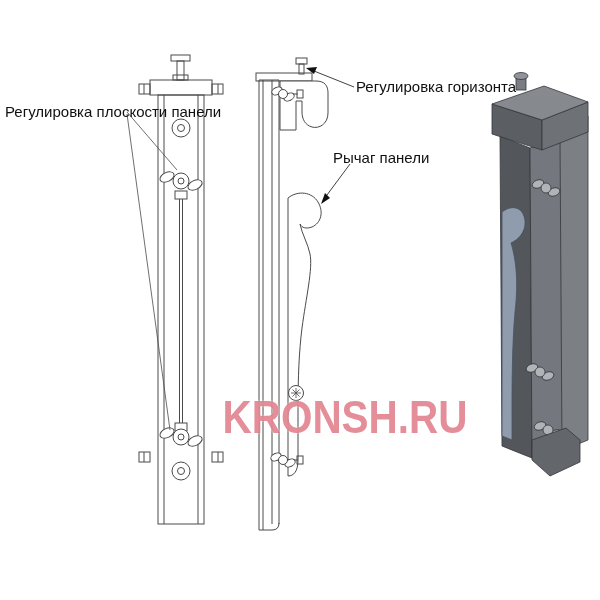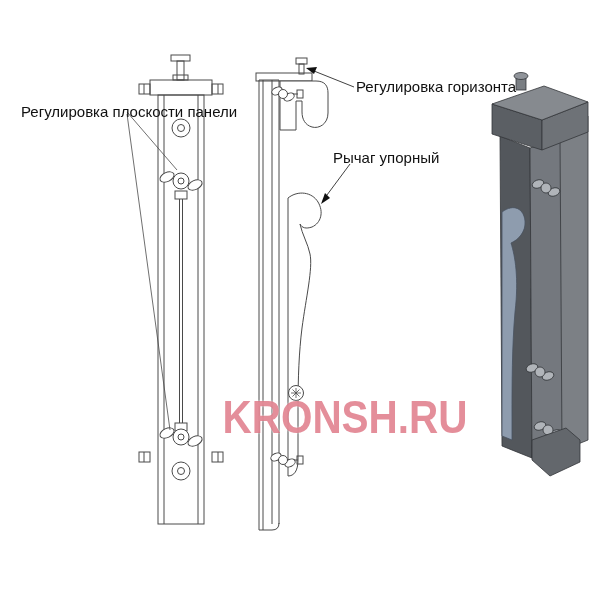--- a/index.html
+++ b/index.html
@@ -1,20 +1,20 @@
 <!DOCTYPE html>
 <html><head>
 <meta charset="utf-8">
 <style>
   html, body { margin:0; padding:0; background:#ffffff; }
   body { font-family:"Liberation Sans", sans-serif; }
   .canvas { position:relative; width:600px; height:600px; background:#ffffff; overflow:hidden; }
   svg.blueprint { position:absolute; left:0; top:0; }
   .anno { position:absolute; font-size:15px; line-height:11px; color:#101010; white-space:nowrap; }
-  #anno-panel-plane { left:5px;   top:106px;margin-left:16px; }
+  #anno-panel-plane { left:5px;   top:106px; }
   #anno-horizon     { left:356px; top:81px;  }
   #anno-lever       { left:333px; top:152px; }
   .watermark {
     position:absolute; left:345px; top:417px;
     transform:translate(-50%,-50%) scaleX(0.88);
     font-size:46px; font-weight:bold; letter-spacing:0px;
     color:rgba(211,73,92,0.62);
     text-shadow:0 0 2px rgba(255,255,255,0.9);
     white-space:nowrap;
   }
@@ -180,16 +180,16 @@
         <ellipse cx="556" cy="434" rx="6" ry="4" transform="rotate(-20 556 434)"></ellipse>
         <circle cx="548" cy="430" r="5"></circle>
       </g>
 
       <polygon points="532,440 566,428 580,440 580,462 550,476 532,460" fill="#63676c"></polygon>
     </g>
   </svg>
 
   <div class="anno" id="anno-panel-plane">Регулировка плоскости панели</div>
   <div class="anno" id="anno-horizon">Регулировка горизонта</div>
-  <div class="anno" id="anno-lever">Рычаг упорный</div>
+  <div class="anno" id="anno-lever">Рычаг панели</div>
 
   <div class="watermark">KRONSH.RU</div>
 </div>
 
 </body></html>

